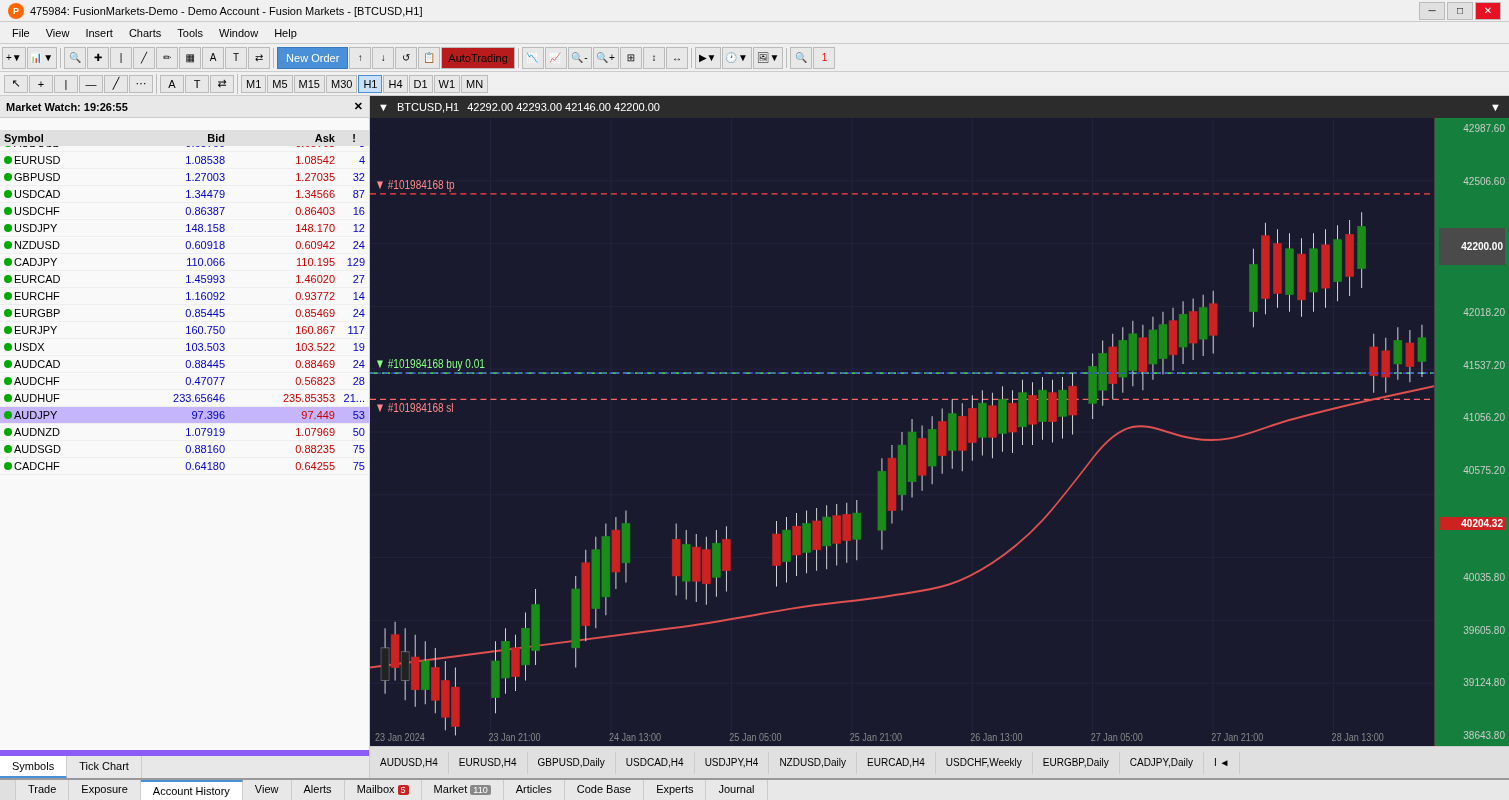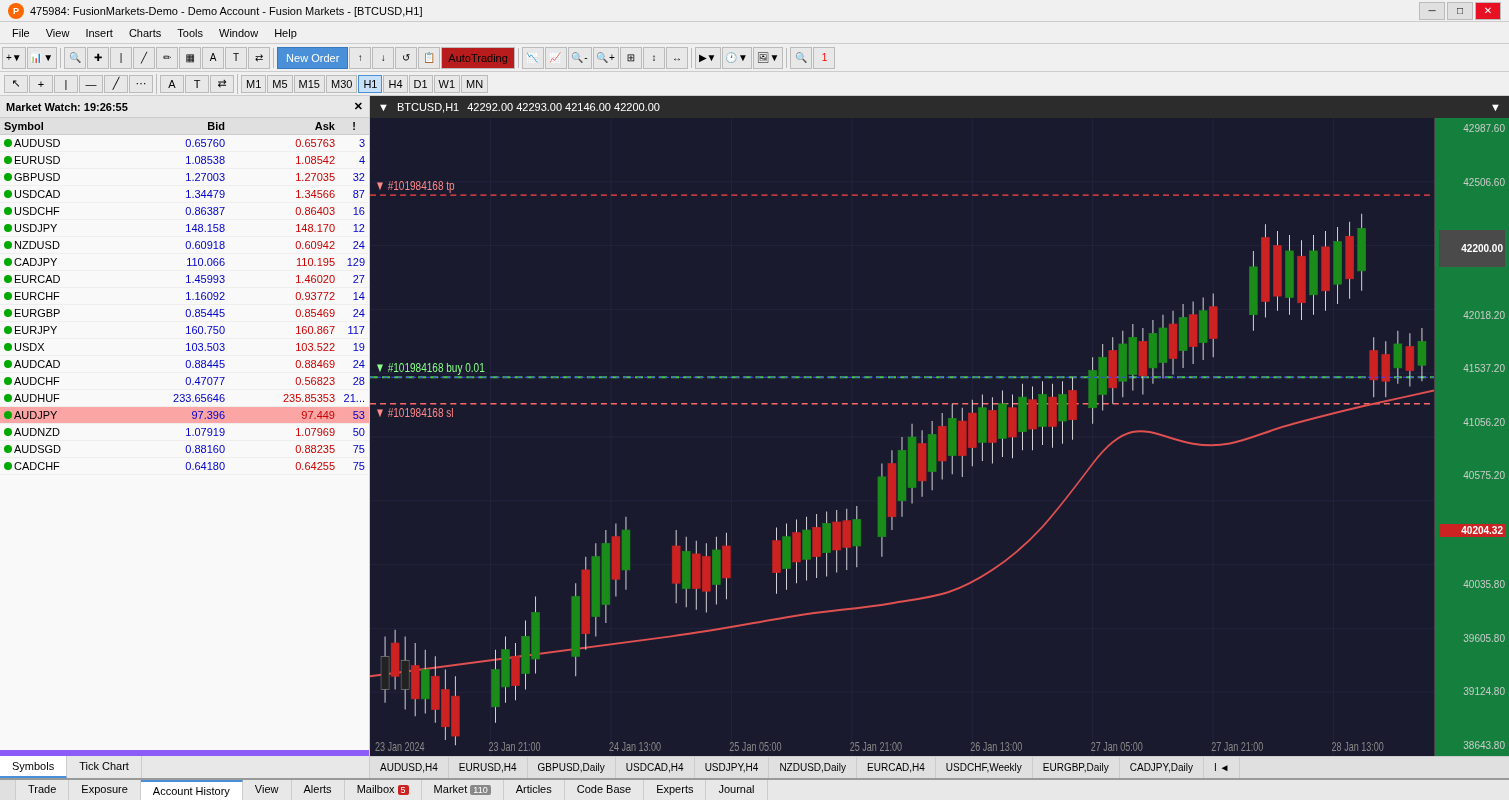--- a/index.html
+++ b/index.html
@@ -30,40 +30,40 @@
     .tf-btn.active { background: #c8e0f8; border-color: #4a90d9; }
 
     
     #main { display: flex; height: calc(800px - 22px - 22px - 28px - 24px - 22px); }
 
     
     #market-watch { width: 370px; min-width: 370px; background: #f9f9f9; border-right: 1px solid #ccc; display: flex; flex-direction: column; }
     #mw-header { background: #e8e8e8; height: 22px; display: flex; align-items: center; justify-content: space-between; padding: 0 6px; border-bottom: 1px solid #ccc; font-size: 11px; font-weight: bold; }
     #mw-table { flex: 1; overflow-y: auto; }
     #mw-table table { width: 100%; border-collapse: collapse; }
-    #mw-table th { background: #e0e0e0; padding: 2px 4px; text-align: left; border-bottom: 1px solid #ccc; font-size: 11px; position: sticky; top: 0; }
+    #mw-table th { background: #e0e0e0; padding: 2px 4px; text-align: left; border-bottom: 1px solid #ccc; font-size: 11px; position: sticky; top: 12px; }
     #mw-table th:nth-child(2), #mw-table th:nth-child(3) { text-align: right; }
     #mw-table th:nth-child(4) { text-align: center; width: 30px; }
     #mw-table td { padding: 2px 4px; border-bottom: 1px solid #eee; font-size: 11px; }
     #mw-table td:nth-child(2), #mw-table td:nth-child(3) { text-align: right; }
     #mw-table td:nth-child(4) { text-align: right; color: #0000cc; }
     .dot { width: 8px; height: 8px; border-radius: 50%; display: inline-block; margin-right: 2px; }
     .dot-green { background: #00aa00; }
     #mw-tabs { display: flex; border-top: 6px solid #8b5cf6; background: #e8e8e8; margin-top: 32px; }
     .mw-tab { padding: 4px 12px; cursor: pointer; font-size: 11px; border-right: 1px solid #ccc; }
     .mw-tab.active { background: #fff; border-bottom: 2px solid #4a90d9; }
     #chart-header { background: #2c2c2c; color: #fff; height: 22px; display: flex; align-items: center; padding: 0 8px; font-size: 11px; gap: 8px; }
     #chart-container { flex: 1; position: relative; background: #1a1a2e; overflow: hidden; }
 
     
     #price-scale { width: 75px; background: #15803d; border-left: 1px solid #444; display: flex; flex-direction: column; justify-content: space-between; padding: 5px 4px; gap: 33px; }
     .price-label { color: #ccc; font-size: 10px; text-align: right; }
 
     
-    #symbol-tabs { background: #e0e0e0; height: 22px; display: flex; align-items: center; overflow: hidden; border-top: 1px solid #ccc; }
+    #symbol-tabs { background: #e0e0e0; height: 32px; display: flex; align-items: center; overflow: hidden; border-top: 1px solid #ccc; }
     .sym-tab { padding: 2px 10px; font-size: 10px; cursor: pointer; white-space: nowrap; border-right: 1px solid #ccc; height: 22px; display: flex; align-items: center; }
 
     
     #bottom-panel { height: 130px; background: #f5f5f5; border-top: 2px solid #999; display: flex; flex-direction: column; }
     #terminal-label { writing-mode: vertical-rl; text-orientation: mixed; background: #e0e0e0; padding: 4px 2px; border-right: 1px solid #ccc; font-size: 10px; cursor: pointer; display: flex; align-items: center; justify-content: center; }
     #bottom-content { flex: 1; display: flex; flex-direction: column; }
     #bottom-tabs { display: flex; background: #e8e8e8; border-bottom: 1px solid #ccc; }
     .bottom-tab { padding: 3px 12px; cursor: pointer; font-size: 11px; border-right: 1px solid #ccc; }
     .bottom-tab.active { background: #fff; border-top: 2px solid #4a90d9; }
 
@@ -302,21 +302,21 @@
     <td>28</td>
   </tr>
             <tr>
     <td>
       <span class="dot dot-green"></span>AUDHUF
     </td>
     <td style="color:#0000cc">233.65646</td>
     <td style="color:#cc0000">235.85353</td>
     <td>21...</td>
   </tr>
-            <tr style="background: #fca5a5;">
+            <tr style="background: #c4b5fd;">
     <td>
       <span class="dot dot-green"></span>AUDJPY
     </td>
     <td style="color:#0000cc">97.396</td>
     <td style="color:#cc0000">97.449</td>
     <td>53</td>
   </tr>
             <tr>
     <td>
       <span class="dot dot-green"></span>AUDNZD

